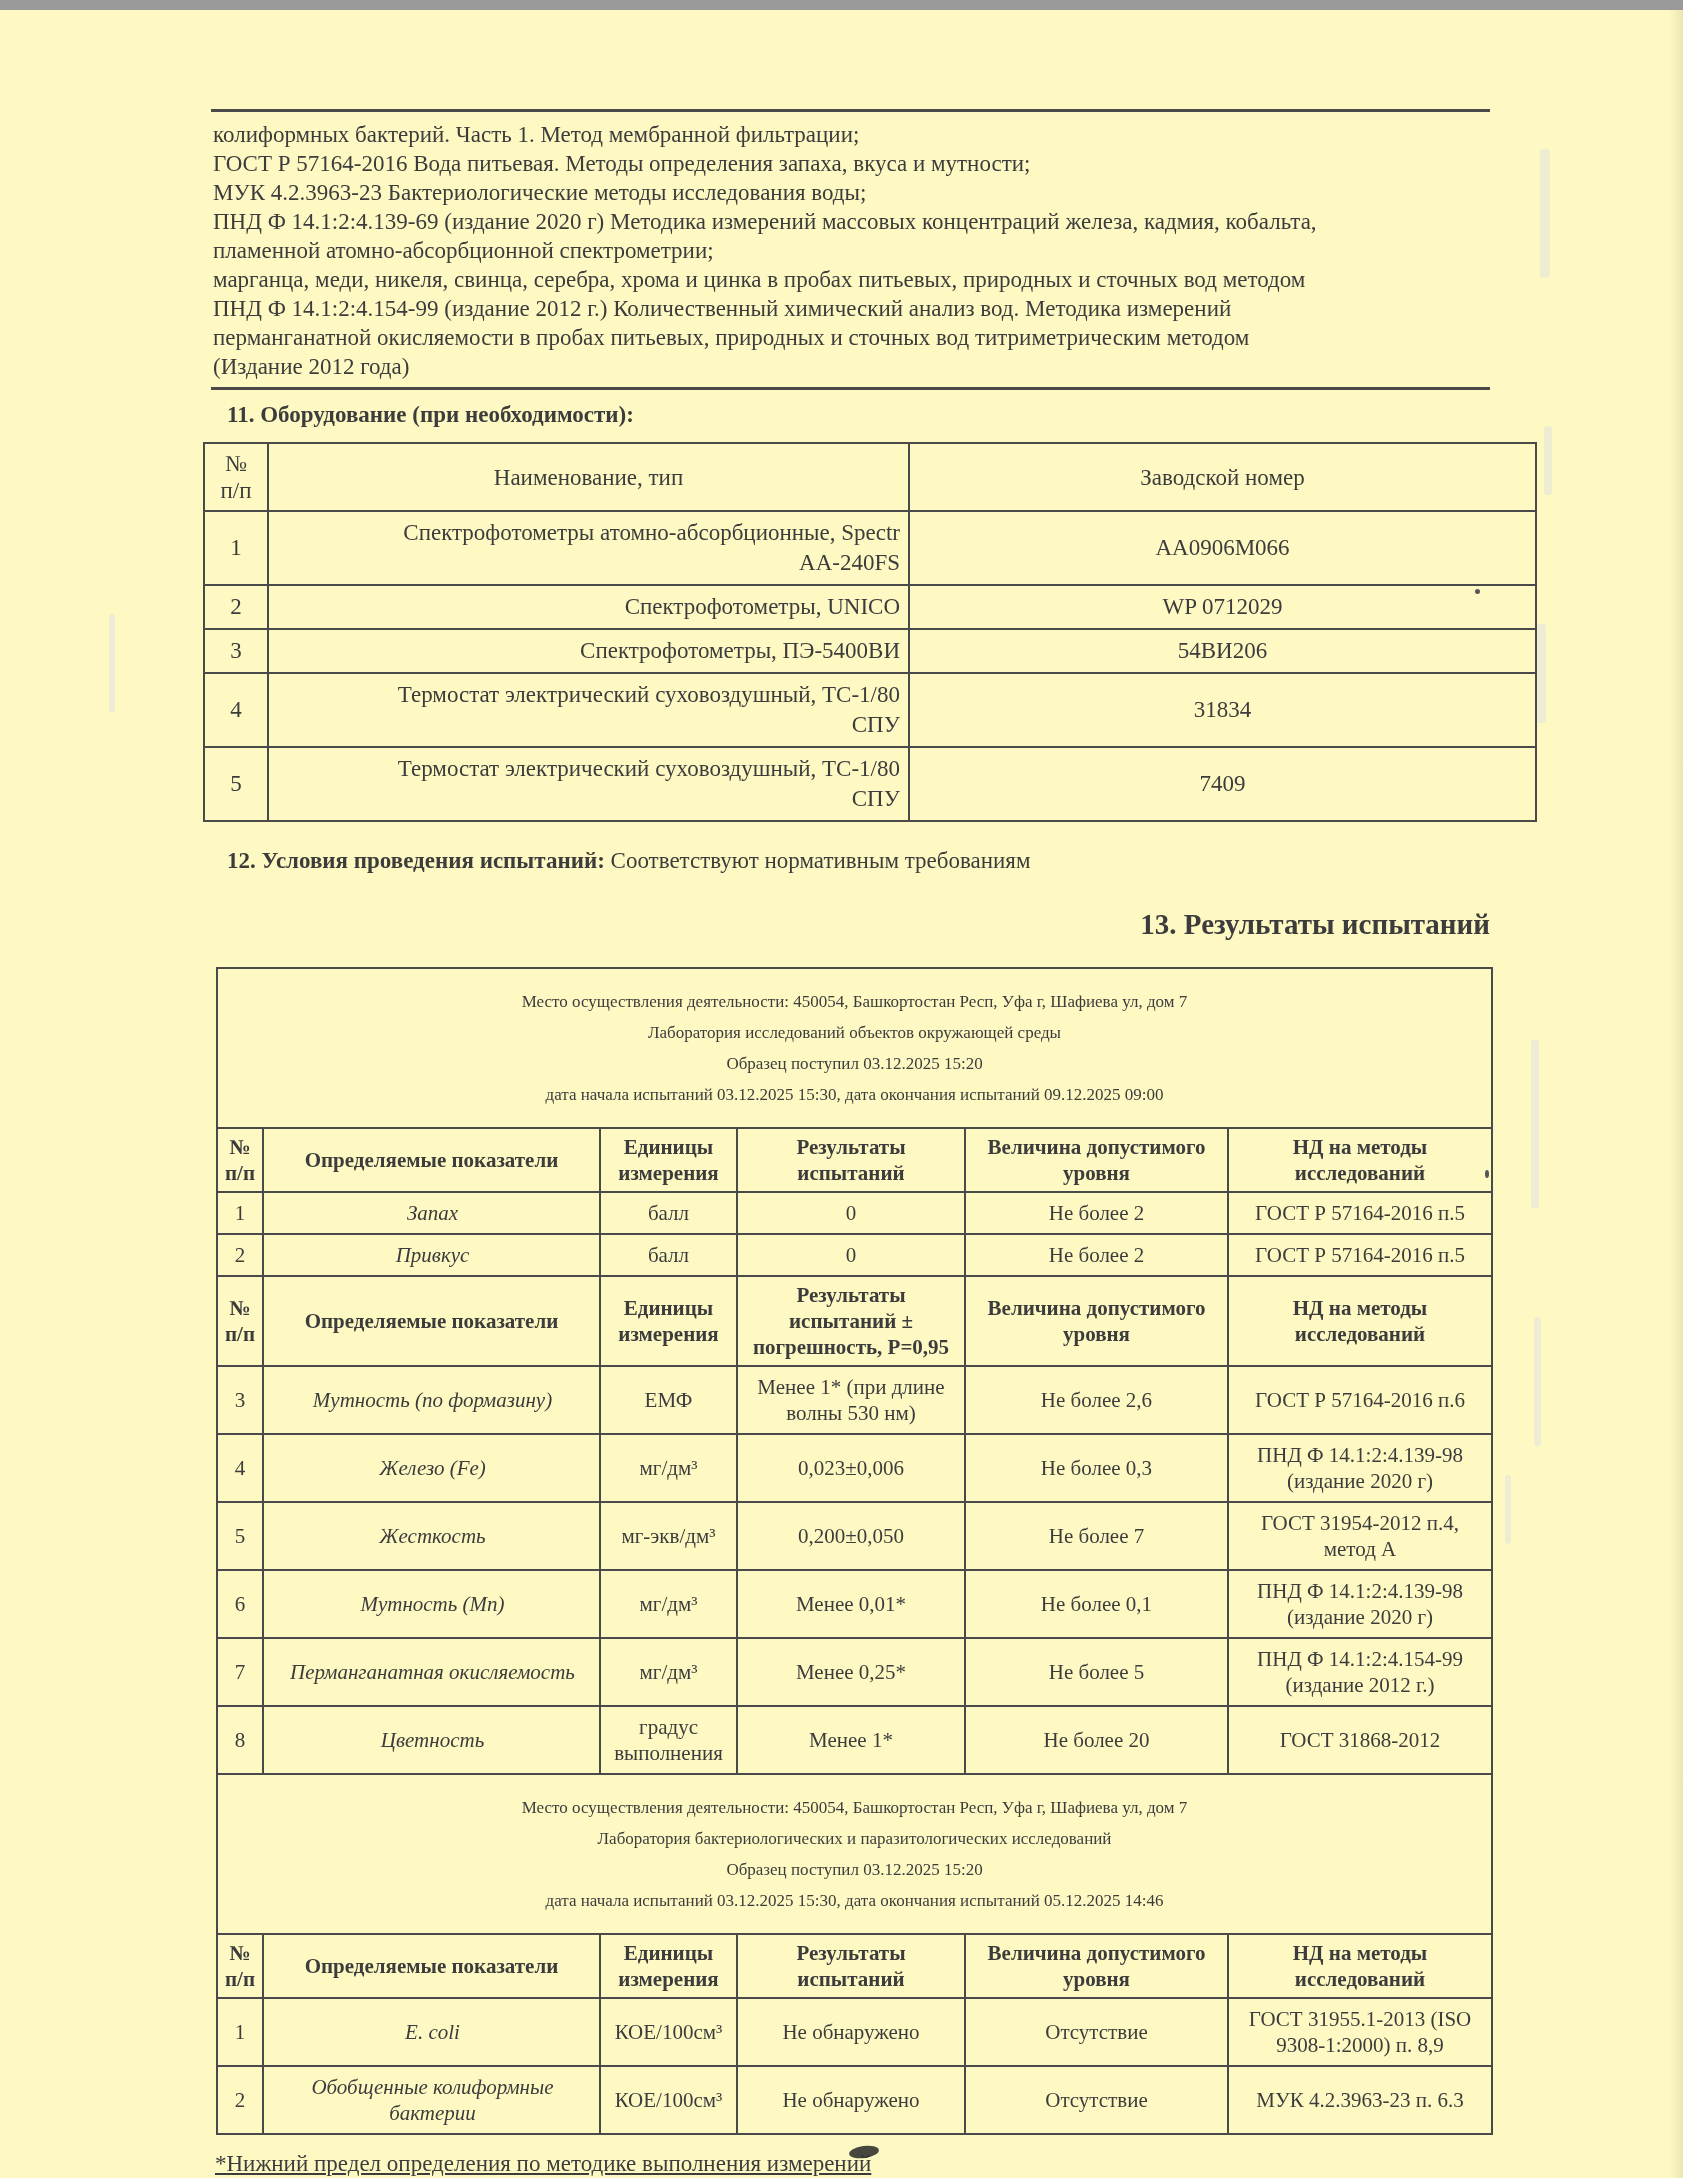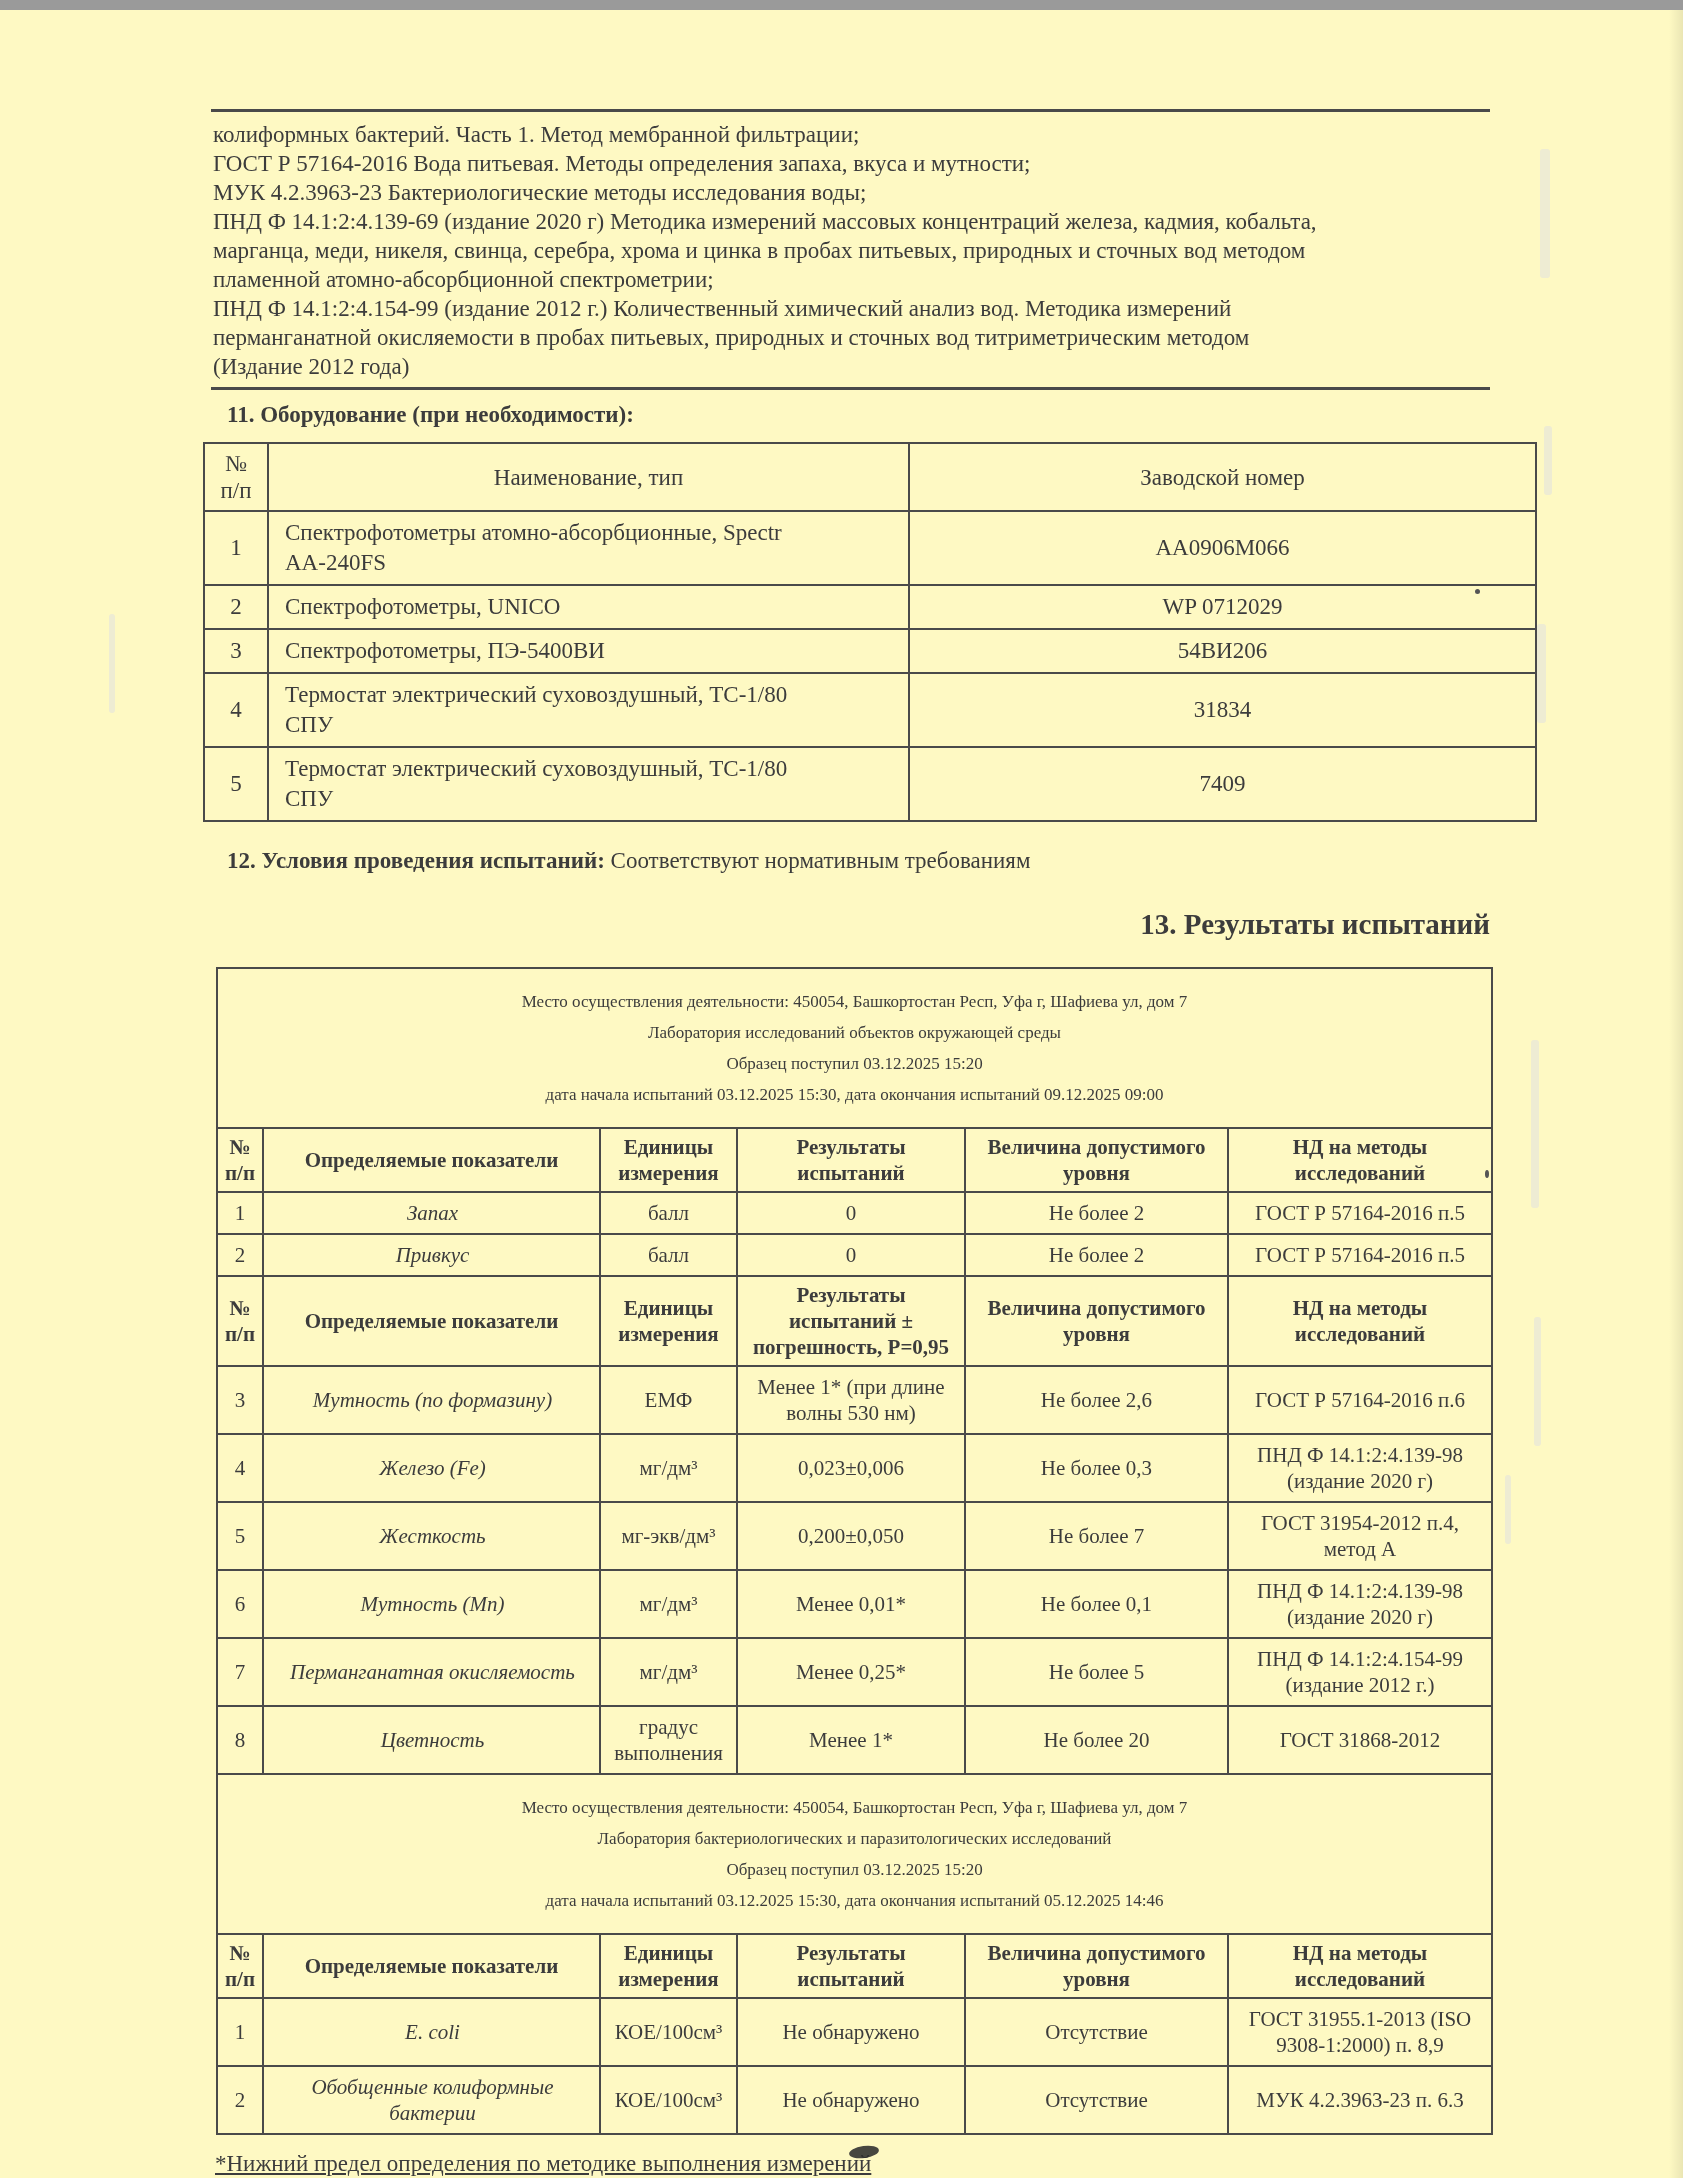--- a/index.html
+++ b/index.html
@@ -9,21 +9,21 @@
   .rule{height:3px;background:#4a4a4a;margin:0 45px 0 8px;}
   .intro{margin:8px 45px 6px 10px;font-size:23px;line-height:29px;}
   .intro div{white-space:nowrap;}
   .h11{margin:12px 0 14px 24px;font-size:23px;font-weight:bold;}
   table{border-collapse:collapse;table-layout:fixed;}
   .equip{width:1332px;font-size:23px;}
   .equip th,.equip td{border:2px solid #4a4a4a;vertical-align:middle;}
   .equip th{font-weight:normal;text-align:center;padding:6px 4px;line-height:27px;}
   .equip td{padding:6px 8px;line-height:30px;}
   .equip td.c{text-align:center;}
-  .equip td.name{text-align:left;padding-left:16px;}
+  .equip td.name{text-align:right;padding-left:16px;}
   .preline{white-space:pre-line;}
   .s12{margin:26px 0 0 24px;font-size:23px;}
   .s12 b{font-weight:bold;}
   .h13{width:1287px;text-align:right;font-size:29px;font-weight:bold;margin:34px 0 26px 0;}
   .res{width:1274px;margin-left:13px;font-size:21px;}
   .res th,.res td{border:2px solid #4a4a4a;vertical-align:middle;}
   .res th{font-weight:bold;text-align:center;padding:5px 6px;line-height:26px;}
   .res td{text-align:center;padding:7px 8px;line-height:26px;}
   .res td.param{text-align:center;padding-left:10px;font-style:italic;}
   .res tr.info td{font-size:17px;line-height:31px;padding:17px 10px;}
@@ -43,22 +43,22 @@
 <div class="page">
   <div class="col">
 
     <div class="rule"></div>
 
     <div class="intro">
       <div>колиформных бактерий. Часть 1. Метод мембранной фильтрации;</div>
       <div>ГОСТ Р 57164-2016 Вода питьевая. Методы определения запаха, вкуса и мутности;</div>
       <div>МУК 4.2.3963-23 Бактериологические методы исследования воды;</div>
       <div>ПНД Ф 14.1:2:4.139-69 (издание 2020 г) Методика измерений массовых концентраций железа, кадмия, кобальта,</div>
+      <div>пламенной атомно-абсорбционной спектрометрии;</div>
       <div>марганца, меди, никеля, свинца, серебра, хрома и цинка в пробах питьевых, природных и сточных вод методом</div>
-      <div>пламенной атомно-абсорбционной спектрометрии;</div>
       <div>ПНД Ф 14.1:2:4.154-99 (издание 2012 г.) Количественный химический анализ вод. Методика измерений</div>
       <div>перманганатной окисляемости в пробах питьевых, природных и сточных вод титриметрическим методом</div>
       <div>(Издание 2012 года)</div>
     </div>
 
     <div class="rule"></div>
 
     <div class="h11">11. Оборудование (при необходимости):</div>
 
     <table class="equip">

